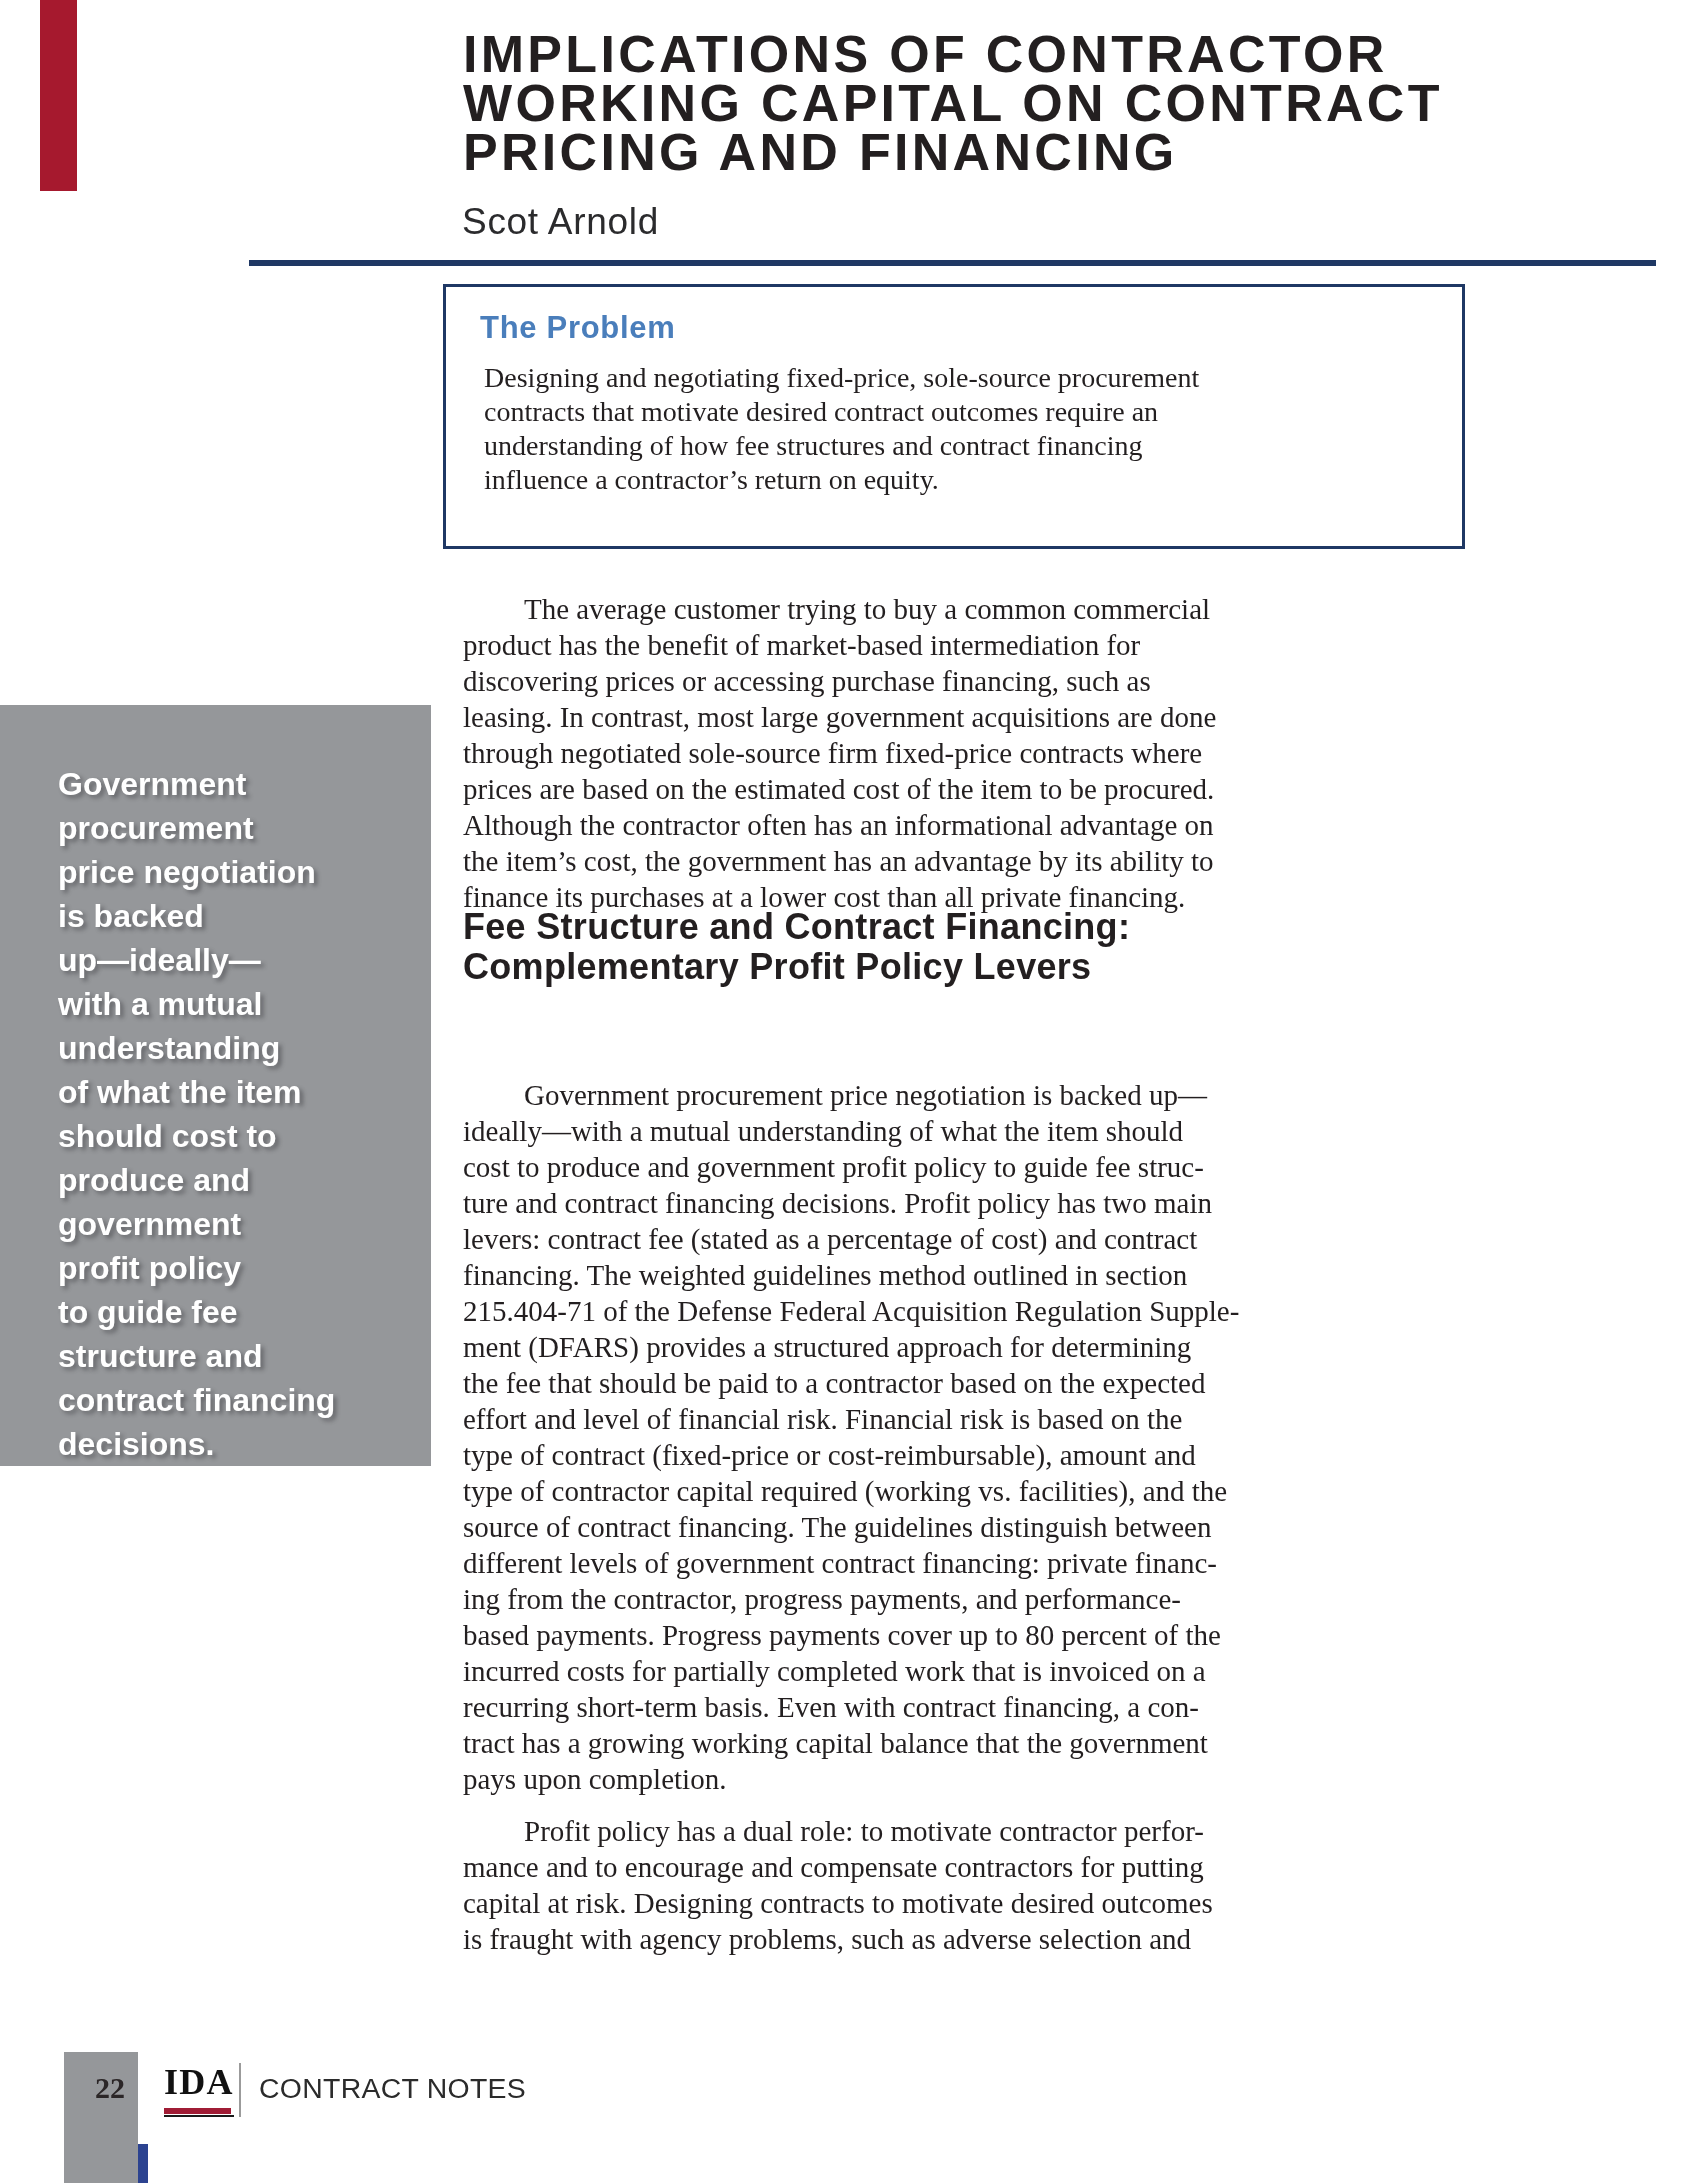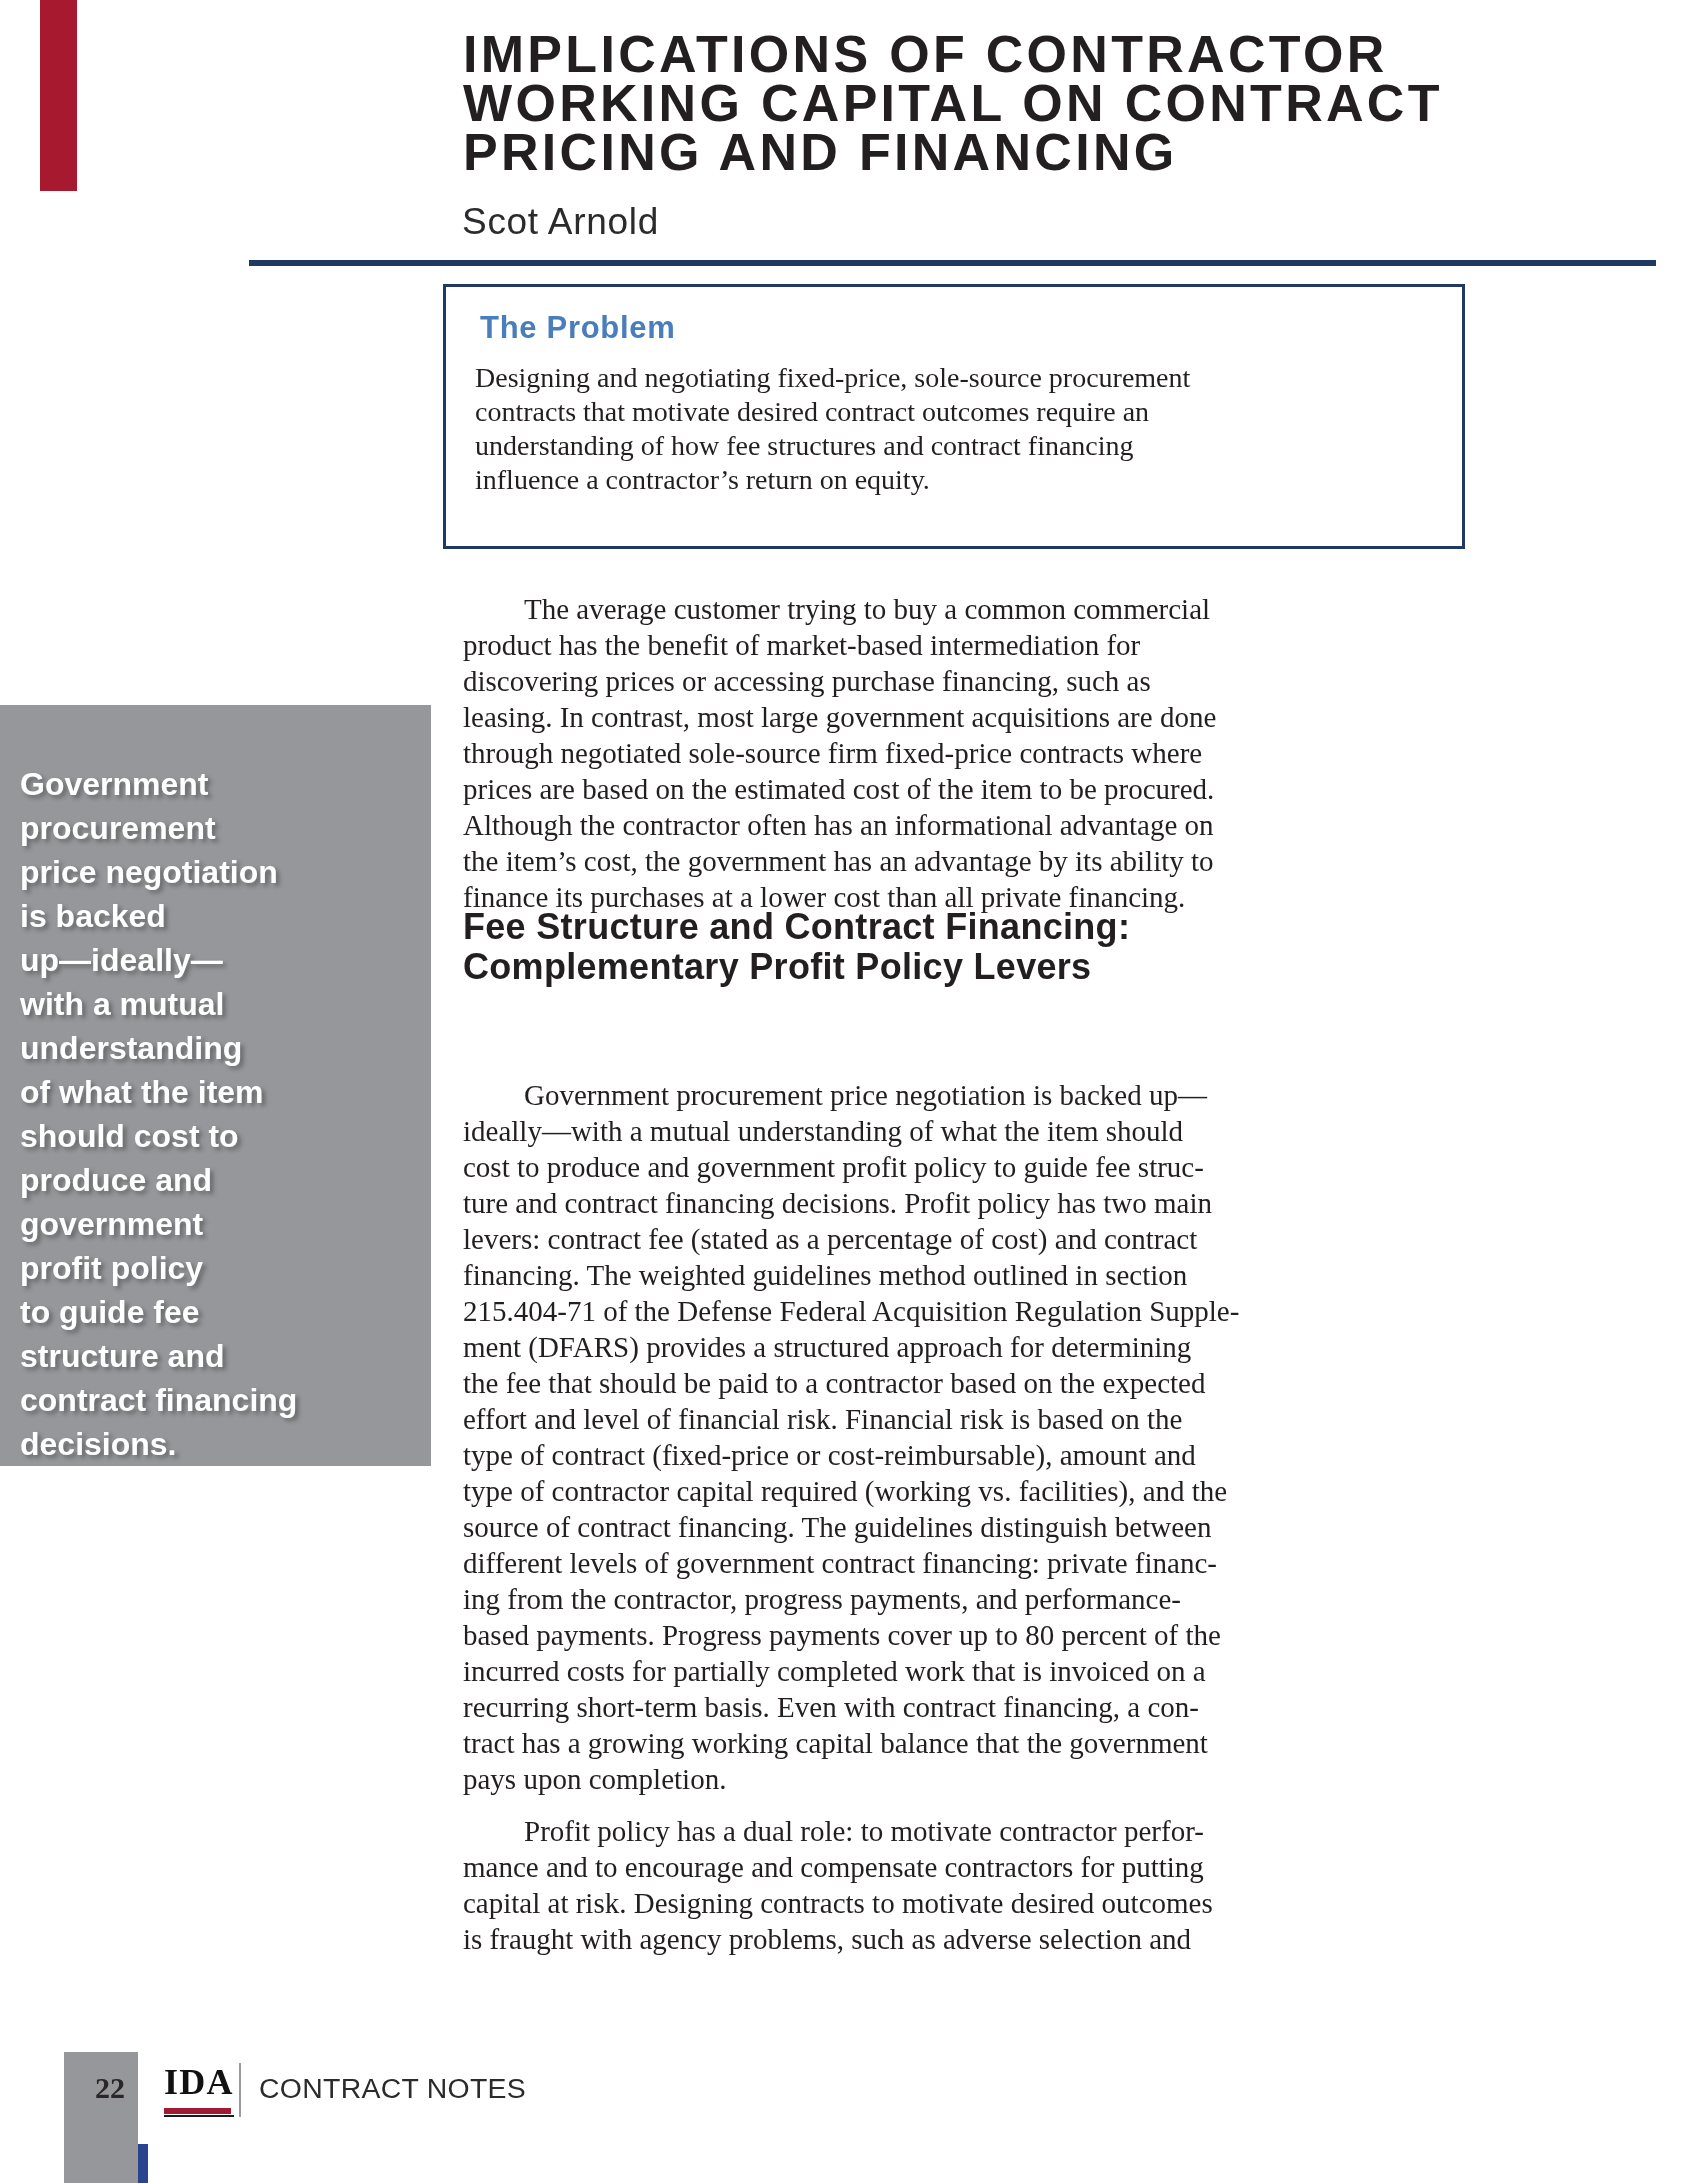--- a/index.html
+++ b/index.html
@@ -48,32 +48,32 @@
   }
   .problem-heading {
     margin: 24px 0 0 34px;
     font-family: "Liberation Sans", sans-serif;
     font-weight: bold;
     font-size: 31px; line-height: 33px;
     letter-spacing: 0.7px;
     color: #4a7ebb;
   }
   .problem-body {
-    margin: 17px 0 0 29px;
+    margin: 17px 0 0 38px;
     font-family: "Liberation Serif", serif;
     font-size: 28px; line-height: 34px;
     color: #231f20;
   }
 
   
   .pull-quote {
     left: 0; top: 705px; width: 431px; height: 761px;
     background: #95979a;
     box-sizing: border-box;
-    padding: 57px 0 0 20px;
+    padding: 57px 0 0 58px;
   }
   .pull-quote-text {
     font-family: "Liberation Sans", sans-serif;
     font-weight: bold;
     font-size: 32px; line-height: 44px;
     color: #ffffff;
     text-shadow: 3.3px 3.3px 4px rgba(45,45,48,0.45);
   }
 
   

